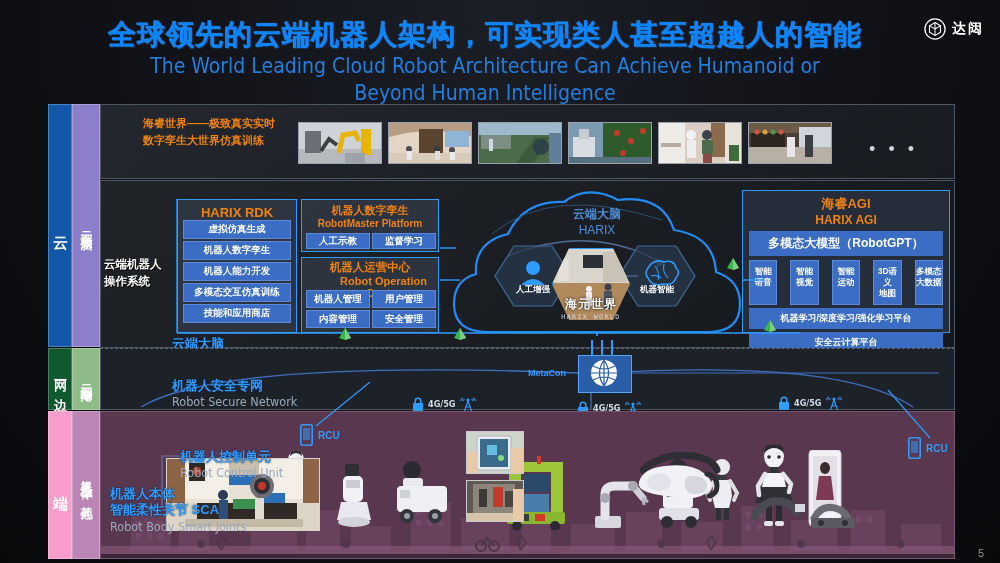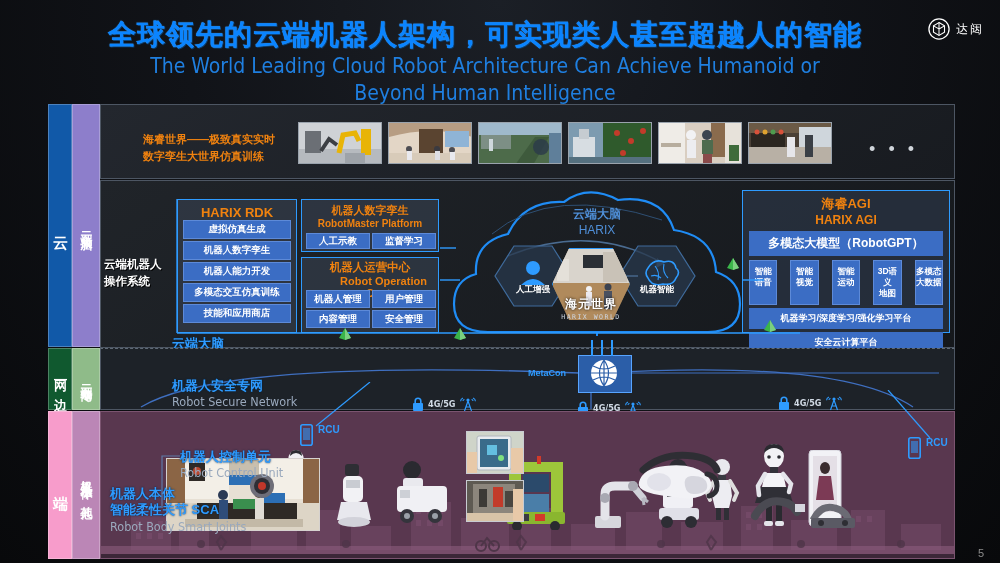--- a/index.html
+++ b/index.html
@@ -21,21 +21,21 @@
     font-size: 28px; font-weight: bold; color: #0a84ff;
     letter-spacing: 1px; line-height: 1.2;
     text-shadow: 0 0 1px #4aa8ff, 1px 1px 0 #083a6b;
   }
   .title-en {
     font-size: 21px; color: #1f7fe0; line-height: 1.22; margin-top: 2px;
     font-family: "DejaVu Sans Condensed", "Liberation Sans", sans-serif;
   }
   .logo { position: absolute; right: 16px; top: 18px; display: flex; align-items: center; gap: 6px; }
   .logo-mark { width: 22px; height: 22px; }
-  .logo-text { color: #fff; font-size: 12px; font-weight: normal; letter-spacing: 2px; }
+  .logo-text { color: #fff; font-size: 14px; font-weight: bold; letter-spacing: 2px; }
 
   
   .rail {
     position: absolute; display: flex; align-items: center; justify-content: center;
     writing-mode: vertical-rl; text-orientation: upright;
     color: #fff; font-weight: bold; letter-spacing: 2px;
     border: 1px solid rgba(255,255,255,.25);
   }
   #rail-cloud   { left: 48px;  top: 104px; width: 24px;  height: 243px; background: #1159a8; font-size: 15px; }
   #rail-cloud2  { left: 72px;  top: 104px; width: 28px;  height: 243px; background: #8d7ecb; font-size: 12px; }
@@ -45,21 +45,21 @@
   #rail-end2    { left: 72px;  top: 411px; width: 28px;  height: 148px; background: #bb86b6; font-size: 12px; }
 
   
   .panel { position: absolute; border: 1px solid #4d5663; }
   #panel-topstrip { left: 100px; top: 104px; width: 855px; height: 75px; background: linear-gradient(145deg,#23272e,#181b20); }
   #panel-cloud    { left: 100px; top: 180px; width: 855px; height: 168px; background: linear-gradient(145deg,#202429,#15181c); }
   #panel-net      { left: 100px; top: 348px; width: 855px; height: 62px;  background: #1d2228; border-top:1px dashed #5f6a76; }
   #panel-end      { left: 100px; top: 411px; width: 855px; height: 148px; background: #59374f; border-color:#7b5470; overflow:hidden; }
 
   
-  .strip-label { position:absolute; left: 42px; top: 26px; color:#f0820f; font-size: 11px; font-weight:bold; line-height:1.5; }
+  .strip-label { position:absolute; left: 42px; top: 10px; color:#f0820f; font-size: 11px; font-weight:bold; line-height:1.5; }
   .thumb { position:absolute; top: 17px; width: 84px; height: 42px; border:1px solid #9aa3ad; background:#2a2e34; overflow:hidden; }
   .ellipsis { position:absolute; top: 34px; right: 36px; color:#cfd4da; font-size: 18px; letter-spacing: 4px; }
 
   
   .os-label { position:absolute; left: 104px; top: 256px; width: 78px; color:#fff; font-size:11.5px; font-weight:bold; line-height:1.45;
               text-shadow: 1px 1px 0 #000; }
 
   
   .bbox { position:absolute; border:1.5px solid #2e9bff; background: rgba(58,70,86,.55); }
   .bhead-cn { color:#f0820f; font-weight:bold; text-align:center; }
@@ -117,21 +117,21 @@
   #cap-rcu        { left: 180px; top: 449px; }
   #cap-body       { left: 110px; top: 486px; }
 
   
   #metacon-box { position:absolute; left: 578px; top: 355px; width: 54px; height: 38px; background:#2b5ea8; border:1.5px solid #57a4ff; }
   #metacon-label { position:absolute; left: 528px; top: 368px; color:#2e9bff; font-size: 9px; font-weight:bold; }
 
   .sig { position:absolute; display:flex; align-items:center; gap: 4px; }
   .sig .txt { color:#d2dbe6; font-size: 9px; font-weight:bold; font-family:"DejaVu Sans Condensed","Liberation Sans",sans-serif; }
 
-  .rcu-mark { position:absolute; display:flex; align-items:flex-start; gap:5px; }
+  .rcu-mark { position:absolute; display:flex; align-items:center; gap:5px; }
   .rcu-mark .txt { color:#2e9bff; font-size:10px; font-weight:bold; }
 
   .pagenum { position:absolute; right: 16px; bottom: 4px; color:#8c8c8c; font-size: 11px; }
 
   .city { position:absolute; left:0; bottom: 0; width: 100%; height: 70px; }
   svg { display:block; }
 </style>
 </head>
 <body>
 

